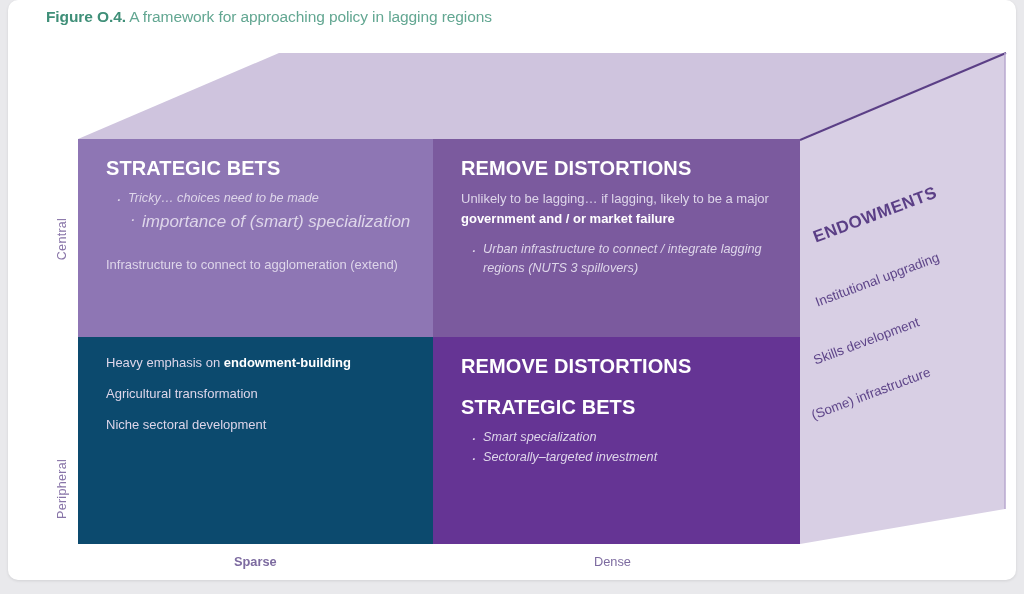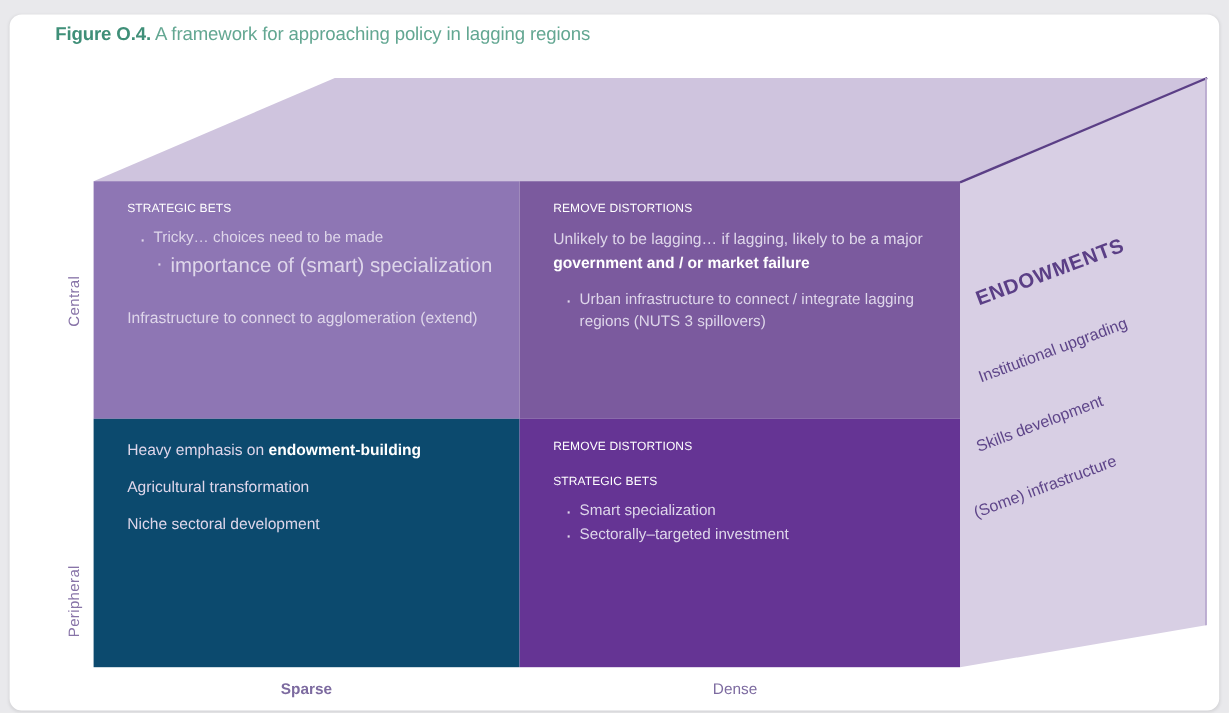--- a/index.html
+++ b/index.html
@@ -10,21 +10,21 @@
   body {
     width: 1024px;
     height: 594px;
     overflow: hidden;
     font-family: "Liberation Sans", sans-serif;
   }
 
   #figure-card {
     position: absolute;
     left: 8px;
-    top: 12px;
+    top: 0px;
     width: 1008px;
     height: 580px;
     background: #ffffff;
     border-radius: 10px;
     box-shadow: 0 1px 3px rgba(0,0,0,0.10);
     overflow: hidden;
   }
 
   
   #figure-title {
@@ -71,42 +71,43 @@
     box-sizing: border-box;
     padding: 16px 20px 10px 28px;
     overflow: hidden;
   }
   .q-tl { background: #8e76b4; }
   .q-tr { background: #7b5a9e; }
   .q-bl { background: #0c4a6e; }
   .q-br { background: #653494; }
 
   .q-head {
-    font-size: 10px;
-    font-weight: normal;
+    font-size: 20px;
+    font-weight: bold;
     color: #ffffff;
     letter-spacing: 0.1px;
     margin: 2px 0 9px 0;
   }
   .q-head.second { margin-top: 18px; }
 
   .q-para {
     font-size: 13px;
     line-height: 1.55;
     color: #ded6ea;
     margin: 0 0 11px 0;
     max-width: 310px;
   }
   .q-para b { color: #ffffff; font-weight: bold; }
   .q-para.wide { max-width: 330px; }
 
   .q-list {
     list-style: none;
     margin: 0 0 8px 0;
     padding: 0 0 0 10px;
+    font-style: italic;
   }
   .q-list li {
     position: relative;
     font-size: 12.7px;
     line-height: 1.5;
     color: #ded6ea;
     padding-left: 12px;
     margin-bottom: 1px;
     max-width: 300px;
   }

